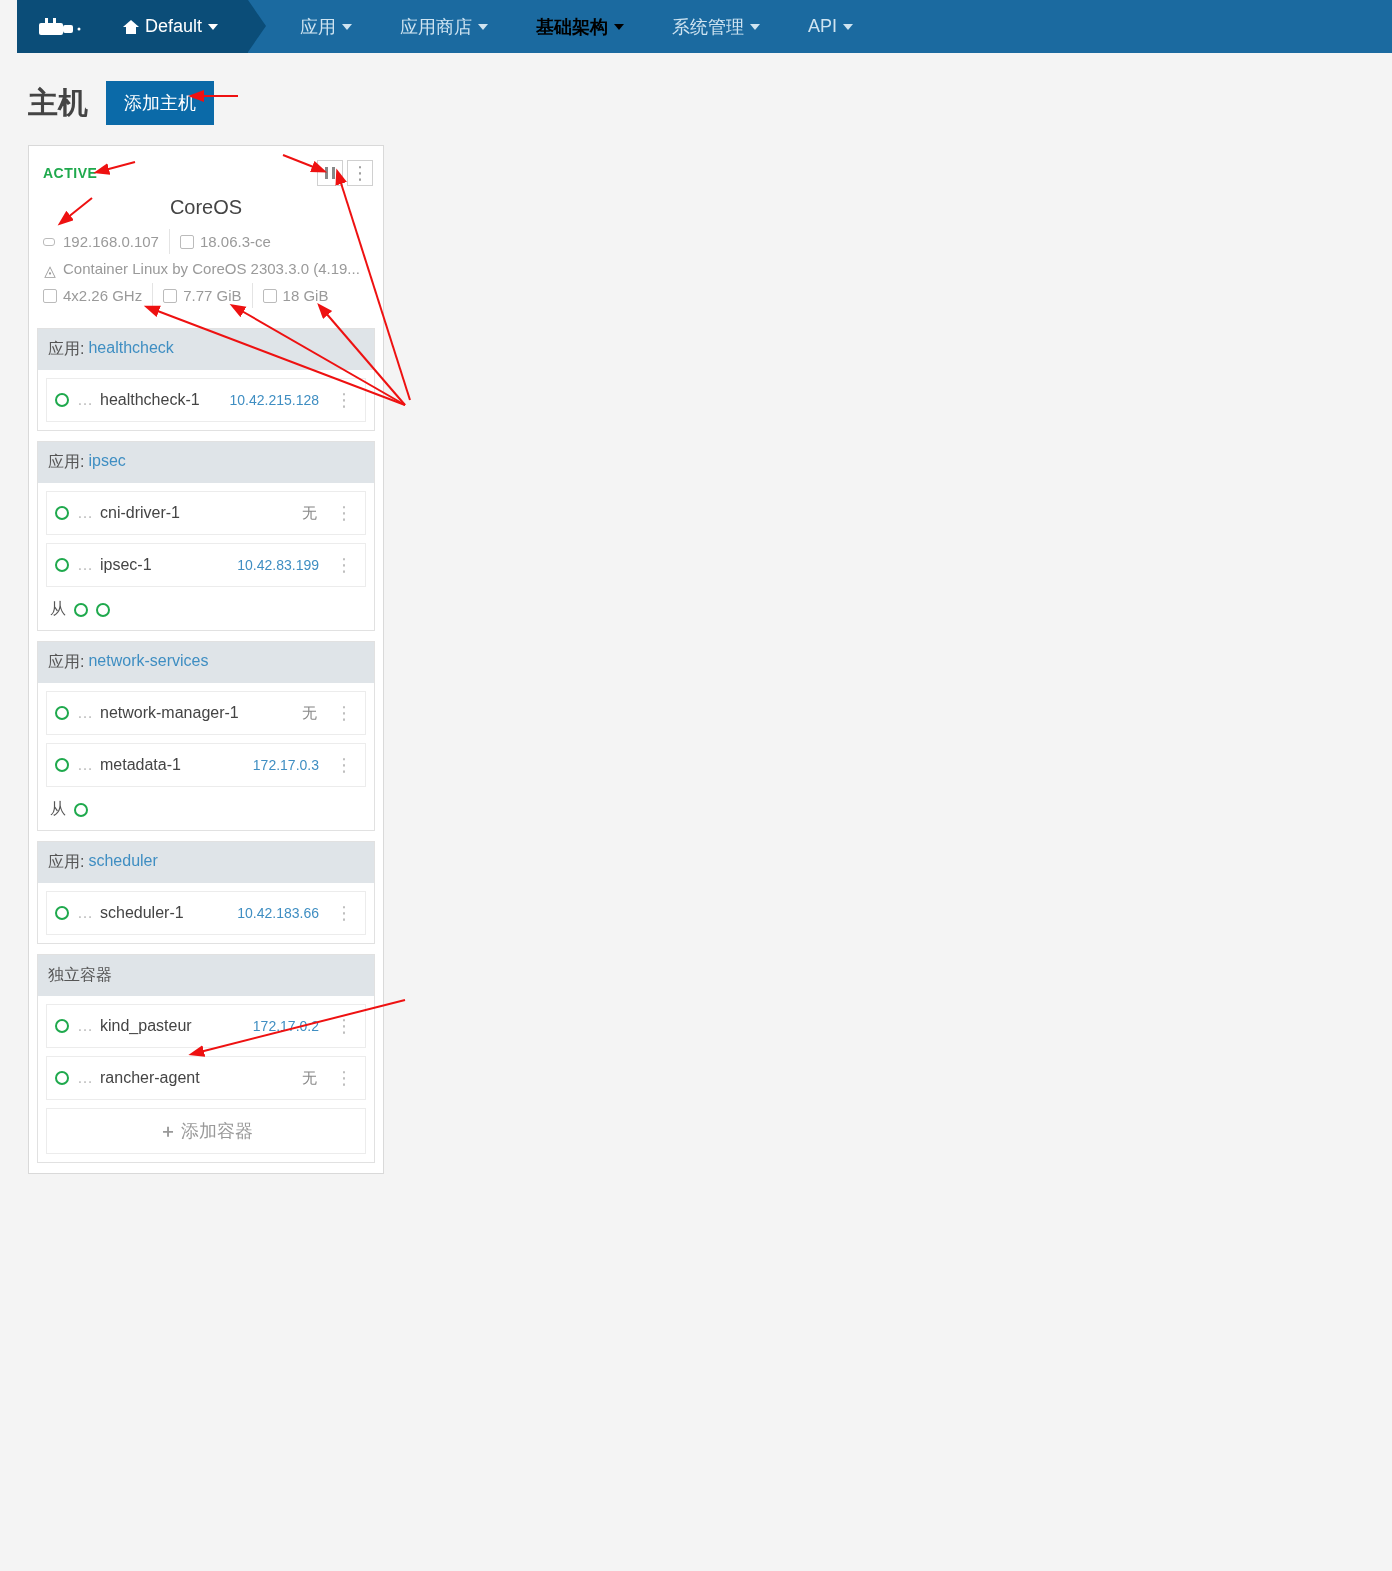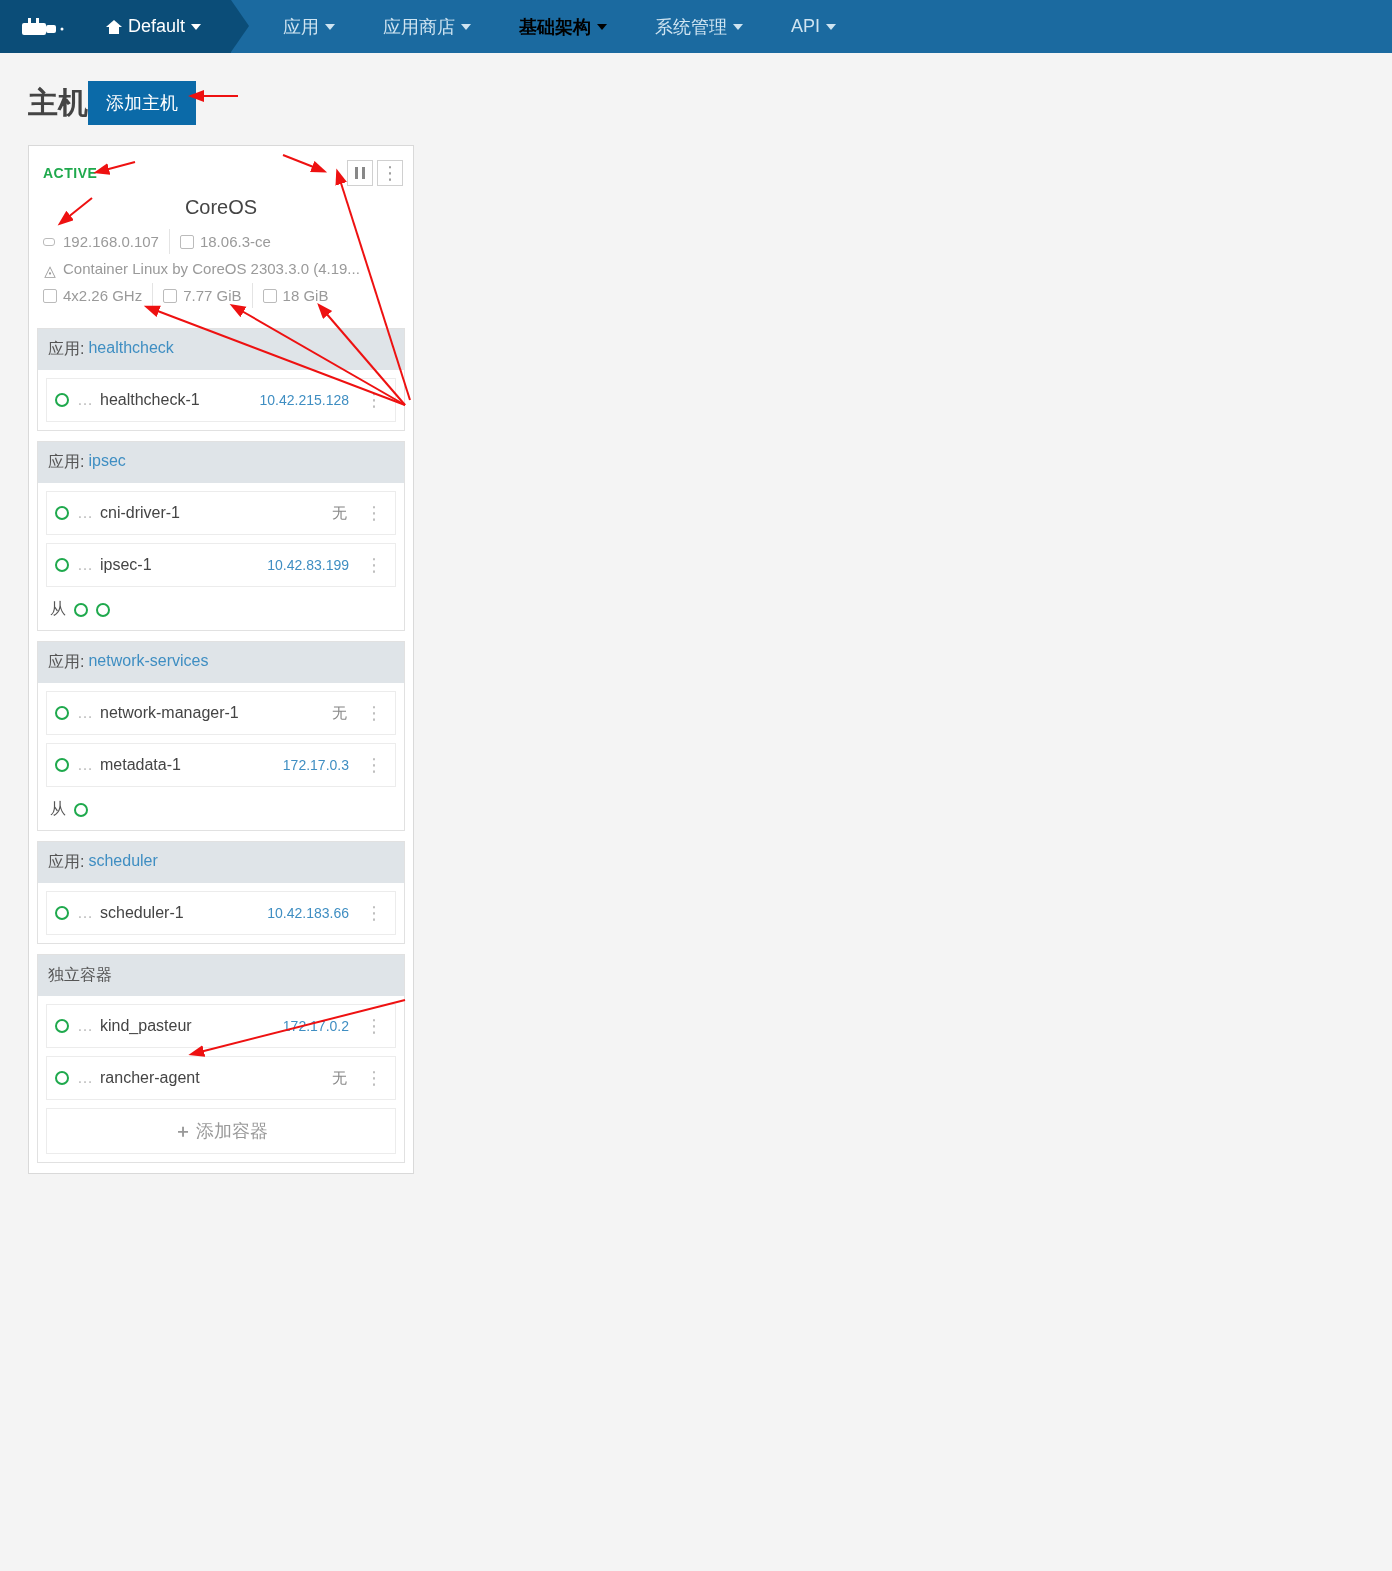--- a/index.html
+++ b/index.html
@@ -10,20 +10,21 @@
     width: 1392px;
   }
 
   
   .nav {
     display: flex;
     align-items: stretch;
     height: 53px;
     background: #1b6aa0;
     color: #fff;
+    margin-left: 17px;
   }
   .nav-logo {
     width: 88px;
     display: flex; align-items: center; justify-content: center;
     background: #0b4d78;
   }
   .nav-env {
     position: relative;
     background: #0b4d78;
     display: flex; align-items: center;
@@ -66,25 +67,25 @@
 
   
   .page-head {
     display:flex; align-items:center;
     padding: 28px 28px 20px 28px;
   }
   .page-title { font-size: 30px; font-weight: 600; color:#444; }
   .btn-primary {
     background:#0b6aa8; color:#fff;
     border:none; padding:10px 18px; font-size:18px;
-    cursor:pointer;
+    margin-left:18px; cursor:pointer;
   }
 
   .host-card {
-    width: 386px;
+    width: 356px;
     margin: 0 0 0 28px;
     background:#fff;
     border:1px solid #d9d9d9;
     padding:0;
   }
   .card-top {
     padding:14px 10px 6px 14px;
     display:flex; align-items:center;
   }
   .status-active {

